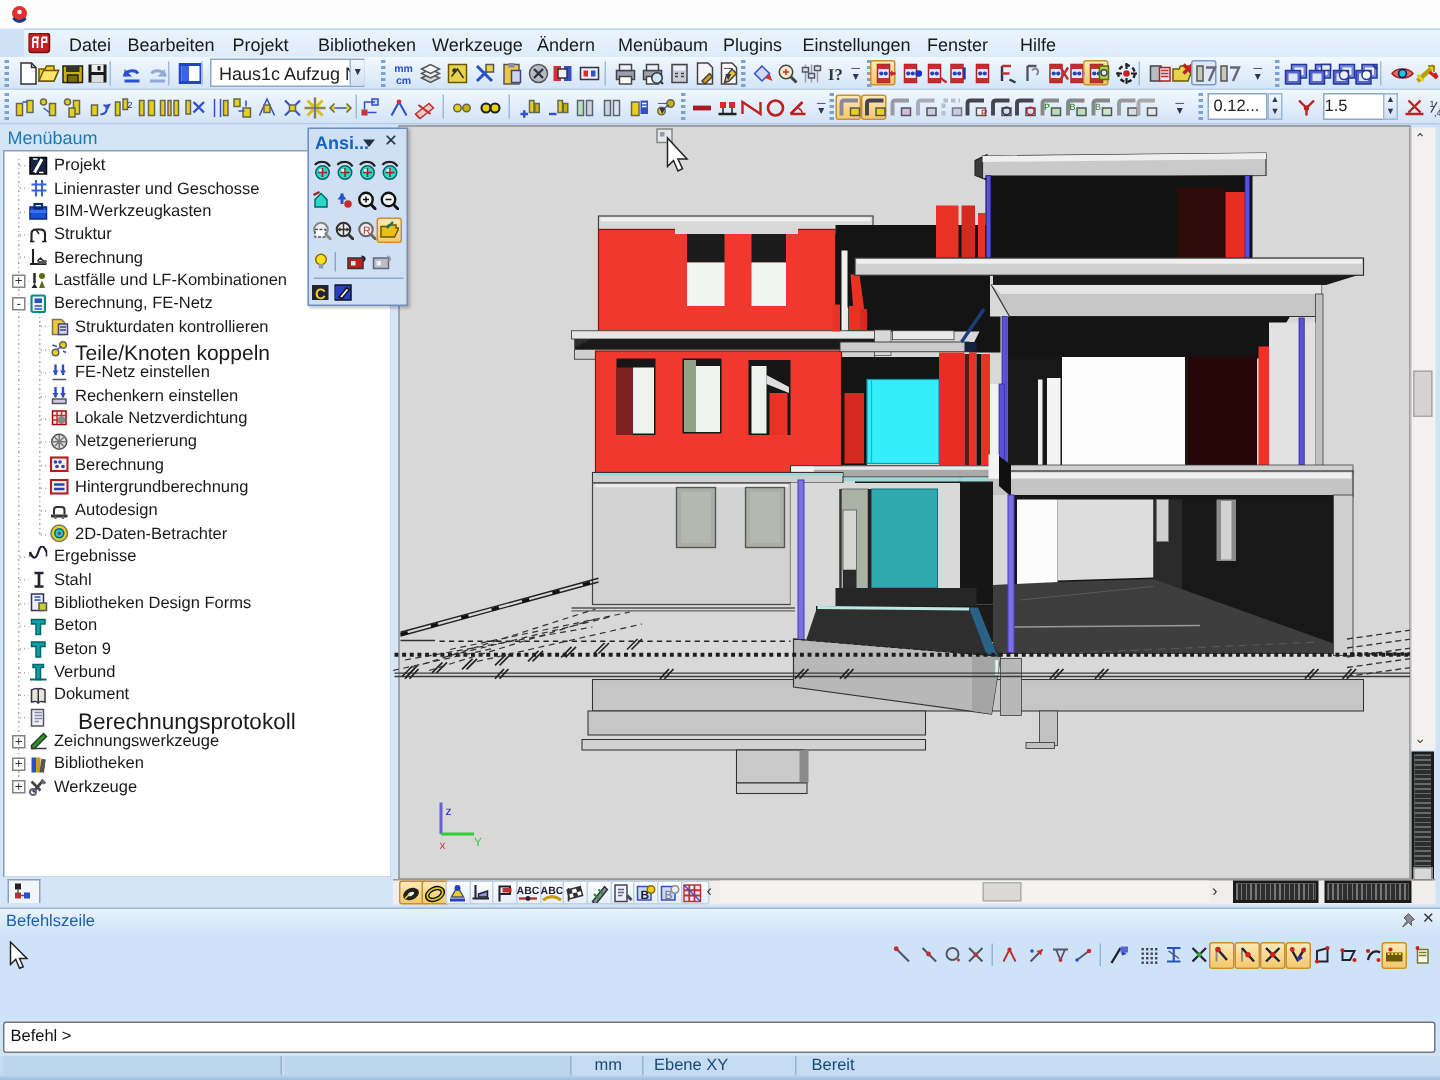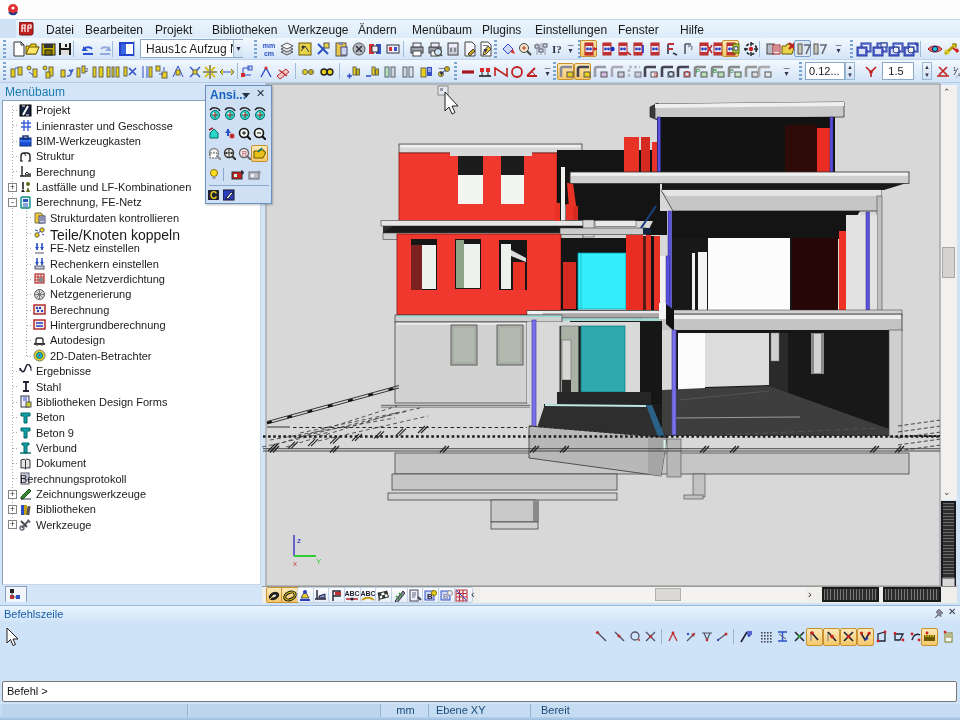--- a/index.html
+++ b/index.html
@@ -498,21 +498,21 @@
       <rect x="8" y="8" width="6" height="5" fill="#e4e8ec" stroke="#555"></rect>
     </svg>
 <div style="position:absolute;left:782px;top:6px;width:9px;height:12px;font:8px sans-serif;color:#335;text-align:center;line-height:5px">─<br>▾</div>
 <div style="position:absolute;left:799px;top:2px;width:3px;height:18px;background:repeating-linear-gradient(#7ba3cf 0 2px,transparent 2px 4px)"></div>
 <div class="abs" style="left:805px;top:2px;width:40px;height:18px;background:#fff;border:1px solid #8aa8c8;font-size:11px;color:#222;padding:2px 0 0 3px">0.12...</div>
 <div class="abs" style="left:845px;top:2px;width:10px;height:18px;background:linear-gradient(#f0f6fc,#cfe0f2);border:1px solid #9ab8d8;font-size:6px;color:#335;text-align:center;line-height:8px">▲<br>▼</div>
 <svg style="position:absolute;left:863px;top:4px" width="16" height="16" viewBox="0 0 16 16">
       <path d="M3 3l5 5M13 3L8 8M8 8v5" stroke="#c02020" stroke-width="1.6"></path>
       <circle cx="8" cy="8" r="1.8" fill="#c02020"></circle>
     </svg>
-<div class="abs" style="left:882px;top:2px;width:32px;height:18px;background:#fff;border:1px solid #8aa8c8;font-size:11px;color:#222;text-align:center;padding:2px 4px 0 0">1.5</div>
+<div class="abs" style="left:882px;top:2px;width:48px;height:18px;background:#fff;border:1px solid #8aa8c8;font-size:11px;color:#222;text-align:left;padding:2px 4px 0 0">1.5</div>
 <div class="abs" style="left:922px;top:2px;width:10px;height:18px;background:linear-gradient(#f0f6fc,#cfe0f2);border:1px solid #9ab8d8;font-size:6px;color:#335;text-align:center;line-height:8px">▲<br>▼</div>
 <svg style="position:absolute;left:935px;top:4px" width="16" height="16" viewBox="0 0 16 16">
       <path d="M2 12h12M4 3l8 8M12 3l-8 8" stroke="#c02020" stroke-width="1.6"></path>
     </svg>
 <svg style="position:absolute;left:951px;top:4px" width="16" height="16" viewBox="0 0 16 16">
       <text x="2" y="7" font-size="6" fill="#334">1</text>
       <text x="5" y="13" font-size="6" fill="#334">,48</text>
       <path d="M3 11l4-7" stroke="#334" stroke-width="0.8"></path>
     </svg>
 </div>
@@ -679,21 +679,21 @@
 <div class="abs" style="left:13px;top:463px;width:6px;height:1px;background:repeating-linear-gradient(90deg,#aaa 0 1px,transparent 1px 3px)"></div>
 <svg style="position:absolute;left:19px;top:457px" width="13" height="13" viewBox="0 0 13 13">
     <path d="M2 3q4-2 4.5 0v9Q6 10 2 11zM11 3q-4-2-4.5 0v9q0.5-2 4.5-1z" fill="#e8e4da" stroke="#334"></path>
   </svg>
 <div class="abs" style="left:36px;top:457.2px;font-size:11px;color:#1a1a1a;white-space:nowrap">Dokument</div>
 <div class="abs" style="left:13px;top:478px;width:6px;height:1px;background:repeating-linear-gradient(90deg,#aaa 0 1px,transparent 1px 3px)"></div>
 <svg style="position:absolute;left:19px;top:472px" width="13" height="13" viewBox="0 0 13 13">
     <rect x="2" y="1" width="8" height="11" fill="#eef2f8" stroke="#556"></rect>
     <path d="M4 3h5M4 5h5M4 7h5M4 9h3" stroke="#88a"></path>
   </svg>
-<div class="abs" style="left:20px;top:472.6px;font-size:11px;color:#1a1a1a;white-space:nowrap">Berechnungsprotokoll</div>
+<div class="abs" style="left:52px;top:472.6px;font-size:15px;color:#1a1a1a;white-space:nowrap">Berechnungsprotokoll</div>
 <div class="abs" style="left:13px;top:494px;width:6px;height:1px;background:repeating-linear-gradient(90deg,#aaa 0 1px,transparent 1px 3px)"></div>
 <div class="abs" style="left:8px;top:490px;width:9px;height:9px;background:#fff;border:1px solid #848484;font-size:9px;line-height:7px;text-align:center;color:#333">+</div>
 <svg style="position:absolute;left:19px;top:487px" width="13" height="13" viewBox="0 0 13 13">
     <path d="M2 10L10 2l2 2-8 8H2z" fill="#3a8a3a" stroke="#1a4a1a"></path>
     <path d="M2 12h10" stroke="#334"></path>
   </svg>
 <div class="abs" style="left:36px;top:487.9px;font-size:11px;color:#1a1a1a;white-space:nowrap">Zeichnungswerkzeuge</div>
 <div class="abs" style="left:13px;top:509px;width:6px;height:1px;background:repeating-linear-gradient(90deg,#aaa 0 1px,transparent 1px 3px)"></div>
 <div class="abs" style="left:8px;top:505px;width:9px;height:9px;background:#fff;border:1px solid #848484;font-size:9px;line-height:7px;text-align:center;color:#333">+</div>
 <svg style="position:absolute;left:19px;top:503px" width="13" height="13" viewBox="0 0 13 13">

